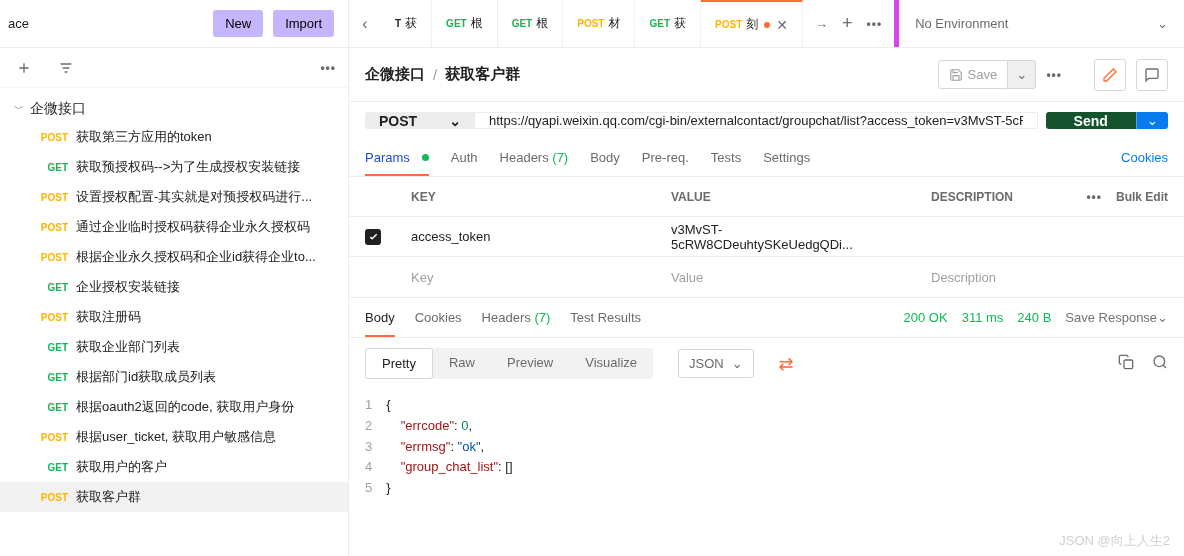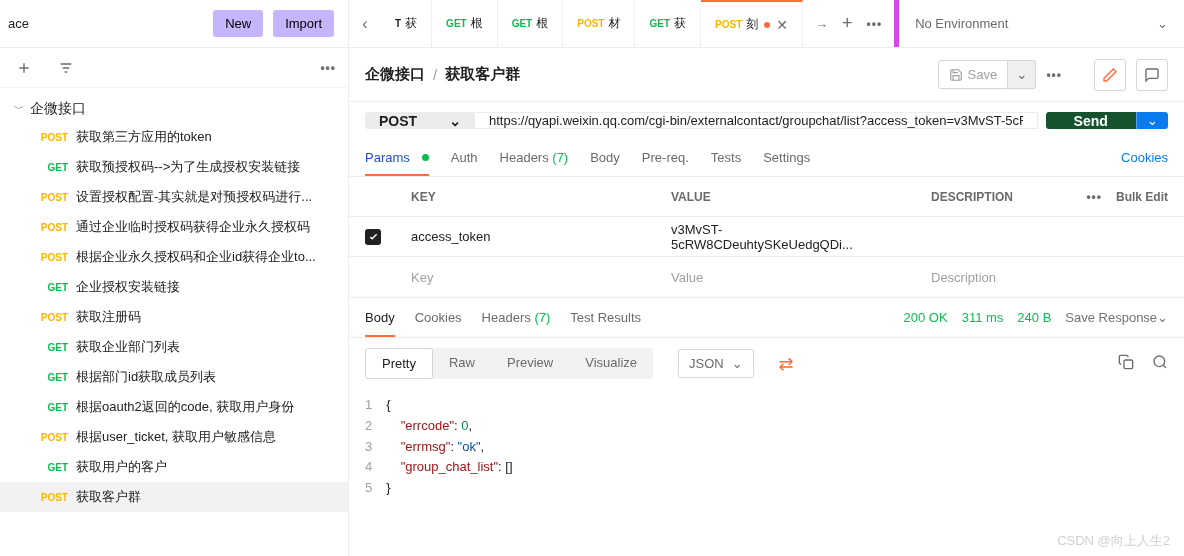--- a/index.html
+++ b/index.html
@@ -351,13 +351,13 @@
     <div class="code-lines" id="code-lines">
         <div class="p">{</div>
         <div class="p">    <span class="k">"errcode"</span>: <span class="n">0</span>,</div>
         <div class="p">    <span class="k">"errmsg"</span>: <span class="s">"ok"</span>,</div>
         <div class="p">    <span class="k">"group_chat_list"</span>: []</div>
         <div class="p">}</div>
       </div>
   </div>
 </div>
 
-<div class="watermark">CSDN @向上人生2</div>
+<div class="watermark">JSON @向上人生2</div>
 
 </body></html>

